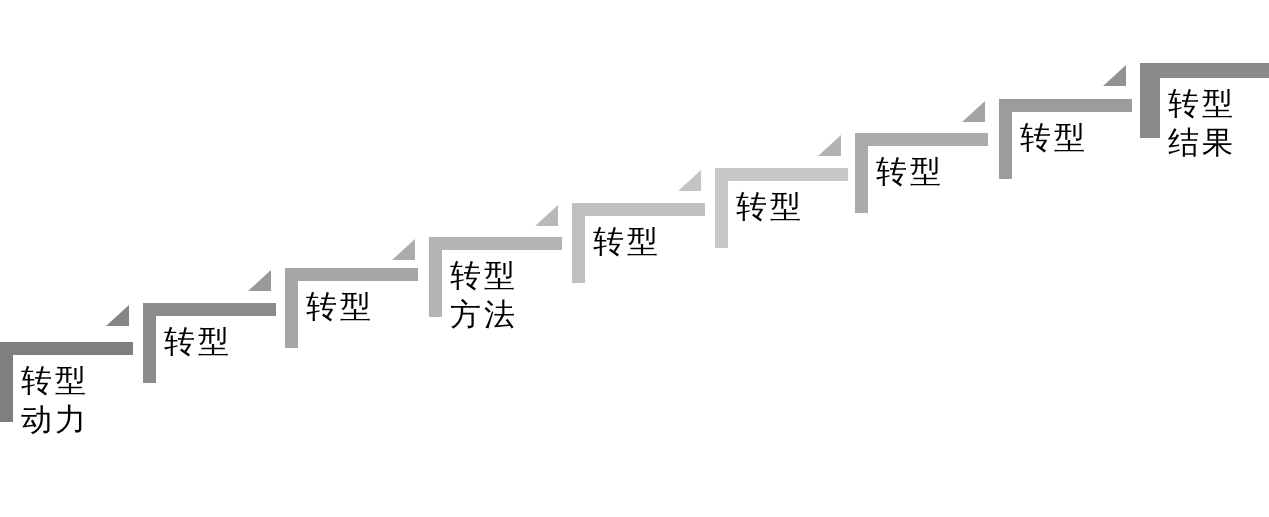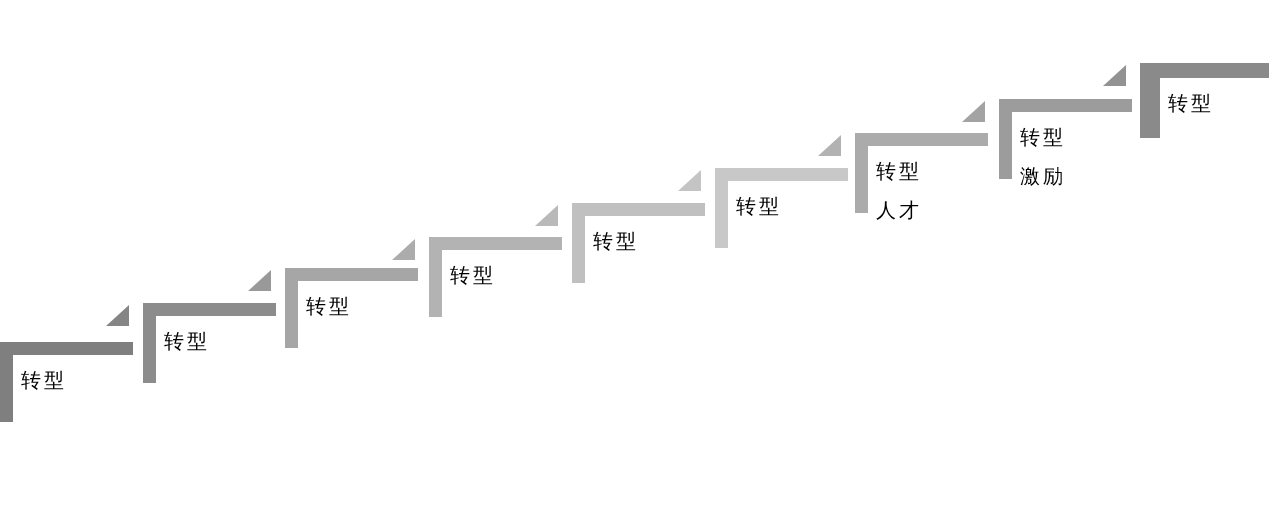--- a/index.html
+++ b/index.html
@@ -7,21 +7,21 @@
     width:1269px;height:517px;background:#ffffff;position:relative;
     font-family:"Liberation Serif","DejaVu Serif",serif;
     overflow:hidden;
   }
   .stage{position:absolute;left:0;top:0;width:1269px;height:517px;}
   .step{position:absolute;width:0;height:0;}
   .step .hbar{position:absolute;left:0;top:0;width:133px;height:13px;}
   .step .vbar{position:absolute;left:0;top:0;width:13px;height:80px;}
   .step .label{
     position:absolute;left:21px;top:19px;
-    font-size:20px;line-height:39px;letter-spacing:3px;
+    font-size:31px;line-height:39px;letter-spacing:3px;
     color:#000;white-space:nowrap;
   }
   .tri{
     position:absolute;width:23px;height:21px;
     clip-path:polygon(0% 100%,100% 0%,100% 100%);
   }
   
   .s1{left:0px;   top:342px;}
   .s2{left:143px; top:303px;}
   .s3{left:285px; top:268px;}
@@ -47,20 +47,21 @@
 </head>
 <body style="background: rgb(255, 255, 255);">
 
 <div class="stage">
 
   <div class="step s1">
     <div class="hbar" style="background: rgb(127, 127, 127);"></div>
     <div class="vbar" style="background: rgb(127, 127, 127);"></div>
     <div class="label" style="color: rgb(0, 0, 0);">
       <div>转型</div>
+      <div>动力</div>
     </div>
   </div>
 
   <div class="tri t1" style="background: rgb(133, 133, 133);"></div>
 
   <div class="step s2">
     <div class="hbar" style="background: rgb(140, 140, 140);"></div>
     <div class="vbar" style="background: rgb(140, 140, 140);"></div>
     <div class="label" style="color: rgb(0, 0, 0);">
       <div>转型</div>
@@ -77,20 +78,21 @@
     </div>
   </div>
 
   <div class="tri t3" style="background: rgb(172, 172, 172);"></div>
 
   <div class="step s4">
     <div class="hbar" style="background: rgb(179, 179, 179);"></div>
     <div class="vbar" style="background: rgb(179, 179, 179);"></div>
     <div class="label" style="color: rgb(0, 0, 0);">
       <div>转型</div>
+      <div>方法</div>
     </div>
   </div>
 
   <div class="tri t4" style="background: rgb(185, 185, 185);"></div>
 
   <div class="step s5">
     <div class="hbar" style="background: rgb(192, 192, 192);"></div>
     <div class="vbar" style="background: rgb(192, 192, 192);"></div>
     <div class="label" style="color: rgb(0, 0, 0);">
       <div>转型</div>
@@ -107,38 +109,37 @@
     </div>
   </div>
 
   <div class="tri t6" style="background: rgb(178, 178, 178);"></div>
 
   <div class="step s7">
     <div class="hbar" style="background: rgb(171, 171, 171);"></div>
     <div class="vbar" style="background: rgb(171, 171, 171);"></div>
     <div class="label" style="color: rgb(0, 0, 0);">
       <div>转型</div>
-      <div>人才</div>
     </div>
   </div>
 
   <div class="tri t7" style="background: rgb(163, 163, 163);"></div>
 
   <div class="step s8">
     <div class="hbar" style="background: rgb(156, 156, 156);"></div>
     <div class="vbar" style="background: rgb(156, 156, 156);"></div>
     <div class="label" style="color: rgb(0, 0, 0);">
       <div>转型</div>
-      <div>激励</div>
     </div>
   </div>
 
   <div class="tri t8" style="background: rgb(146, 146, 146);"></div>
 
   <div class="step s9">
     <div class="hbar" style="background: rgb(138, 138, 138);"></div>
     <div class="vbar" style="background: rgb(138, 138, 138);"></div>
     <div class="label" style="color: rgb(0, 0, 0);">
       <div>转型</div>
+      <div>结果</div>
     </div>
   </div>
 
 </div>
 
 </body></html>

